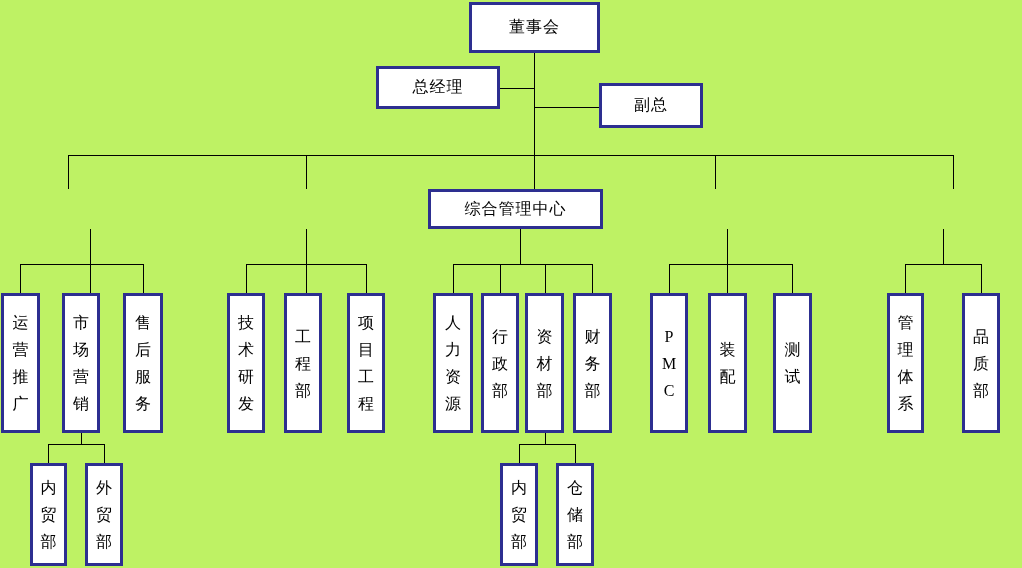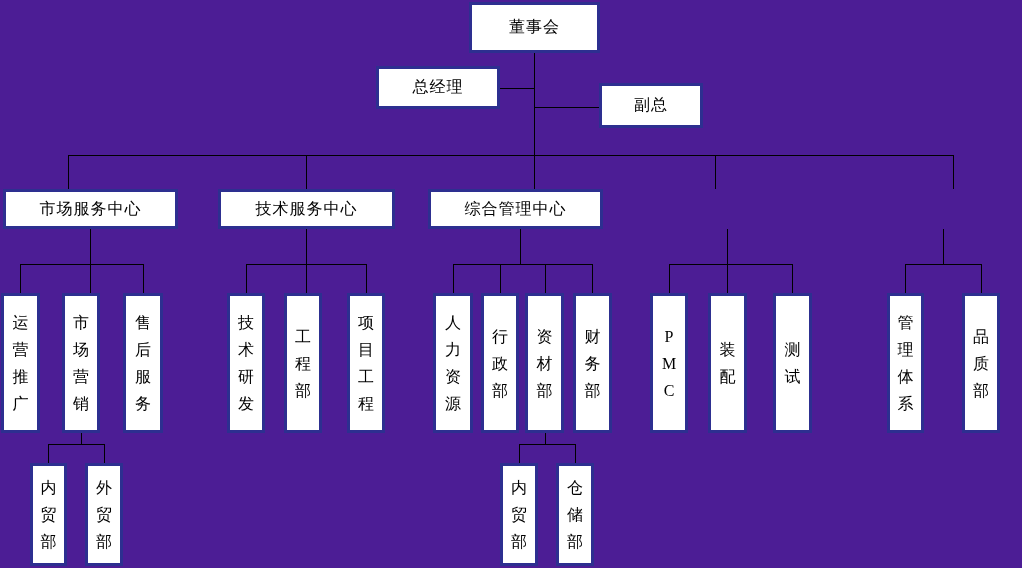--- a/index.html
+++ b/index.html
@@ -1,17 +1,17 @@
 <!DOCTYPE html>
 <html><head>
 <meta charset="utf-8">
 <style>
   html,body{margin:0;padding:0;background:#ffffff;}
   body{font-family:"Liberation Serif","DejaVu Serif",serif;color:#000000;}
-  #canvas{position:relative;width:1022px;height:568px;background:#4c1d95;overflow:hidden;}
+  #canvas{position:relative;width:1022px;height:568px;background:#bef264;overflow:hidden;}
 
   
   .node{
     position:absolute;
     box-sizing:border-box;
     background:#ffffff;
     border:3px solid #2d2f90;
     display:flex;
     align-items:center;
     justify-content:center;
@@ -37,22 +37,20 @@
 <body>
 
 <div id="canvas">
 
   <div class="node" style="left:469px;top:2px;width:131px;height:51px">董事会</div>
 
   <div class="node" style="left:376px;top:66px;width:124px;height:43px">总经理</div>
 
   <div class="node" style="left:599px;top:83px;width:104px;height:45px">副总</div>
 
-  <div class="node" style="left:3px;top:189px;width:175px;height:40px">市场服务中心</div>
-  <div class="node" style="left:218px;top:189px;width:177px;height:40px">技术服务中心</div>
   <div class="node" style="left:428px;top:189px;width:175px;height:40px">综合管理中心</div>
 
   <div class="node v" style="left:1px;top:293px;width:39px;height:140px">运
 营
 推
 广</div>
   <div class="node v" style="left:62px;top:293px;width:38px;height:140px">市
 场
 营
 销</div>

